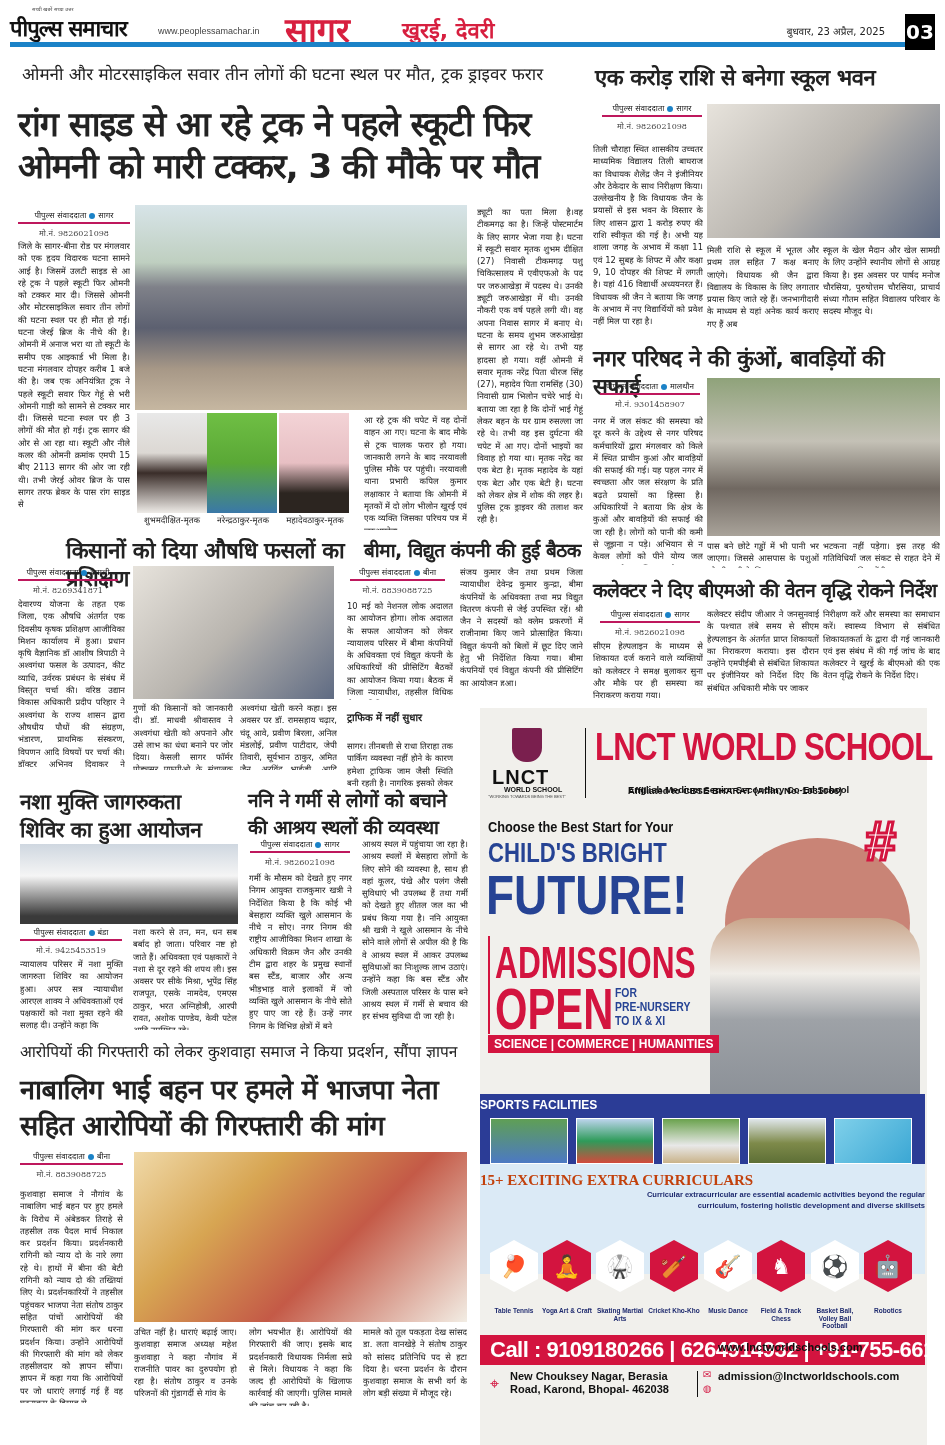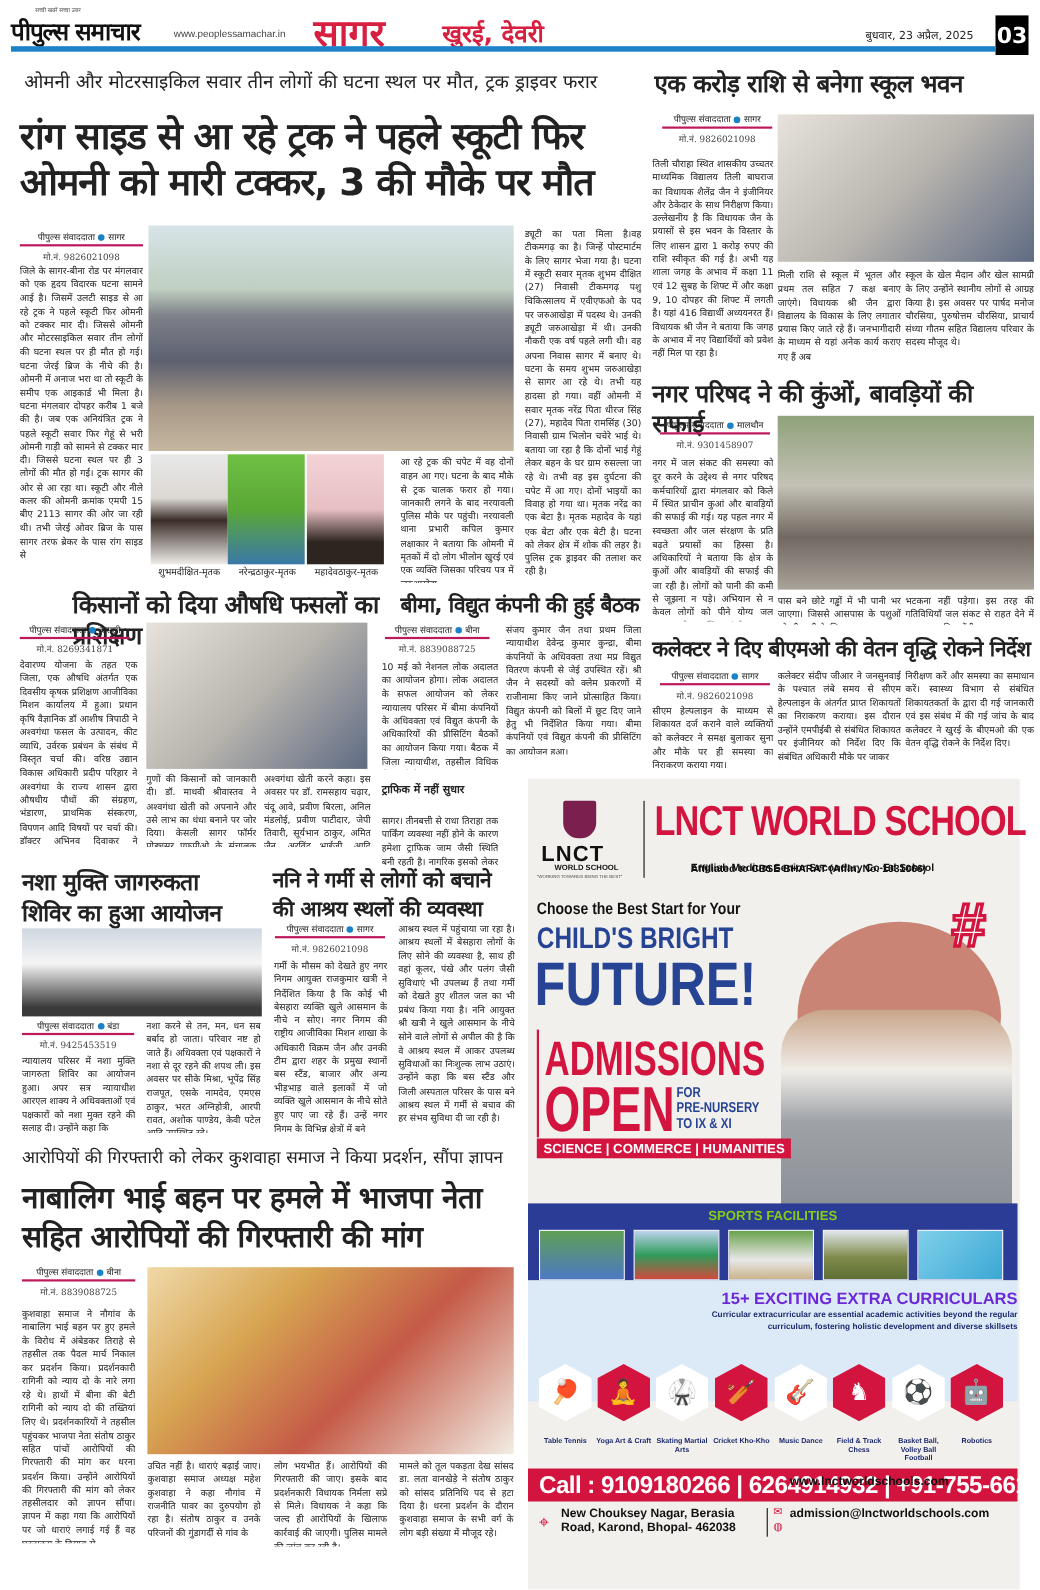--- a/index.html
+++ b/index.html
@@ -37,26 +37,26 @@
 .ad-aff{font-family:"Liberation Sans",sans-serif;font-weight:bold;font-size:9.5px;color:#111;line-height:12px}
 .ad-choose{font-family:"Liberation Sans",sans-serif;font-weight:bold;font-size:15px;color:#111;transform:scaleX(0.85);transform-origin:left}
 .ad-bright{font-family:"Liberation Sans",sans-serif;font-weight:bold;font-size:27px;color:#264394;transform:scaleX(0.82);transform-origin:left;line-height:30px}
 .ad-future{font-family:"Liberation Sans",sans-serif;font-weight:bold;font-size:56px;color:#264394;transform:scaleX(0.82);transform-origin:left;line-height:58px}
 .ad-adm{font-family:"Liberation Sans",sans-serif;font-weight:bold;font-size:44px;color:#d3143f;transform:scaleX(0.72);transform-origin:left;line-height:46px}
 .ad-open{font-family:"Liberation Sans",sans-serif;font-weight:bold;font-size:58px;color:#d3143f;transform:scaleX(0.72);transform-origin:left;line-height:58px}
 .ad-for{font-family:"Liberation Sans",sans-serif;font-weight:bold;font-size:13px;color:#264394;line-height:14px;transform:scaleX(0.8);transform-origin:left}
 .ad-streams{background:#d3143f;color:#fff;font-family:"Liberation Sans",sans-serif;font-weight:bold;font-size:12px;padding:2px 6px;white-space:nowrap}
 .circle{border-radius:50%;background:#c98476}
 .sports{left:480px;top:1094px;width:445px;height:70px;background:#2b3c96}
-.sports-title{color:#84cc16;font-weight:bold;font-size:12px;text-align:center;font-family:"Liberation Sans",sans-serif}
+.sports-title{color:#ffffff;font-weight:bold;font-size:12px;text-align:left;font-family:"Liberation Sans",sans-serif}
 .sport-img{width:78px;height:46px;border:1px solid #fff}
 .sport-lbl{color:#fff;font-size:7px;font-weight:bold;text-align:center;margin-top:4px;font-family:"Liberation Sans",sans-serif;white-space:nowrap}
 .sport-note{color:#f5e642;font-size:6px;text-align:center;font-weight:bold;font-family:"Liberation Sans",sans-serif}
 .extra{left:480px;top:1164px;width:445px;height:110px;background:#dbeaf6}
-.extra-title{font-family:Liberation Sans, sans-serif;font-weight:bold;font-size:15px;color:#6d28d9;text-align:right;margin-top:8px}
+.extra-title{font-family:Liberation Serif, serif;font-weight:bold;font-size:15px;color:#c2410c;text-align:left;margin-top:8px}
 .extra-sub{font-family:"Liberation Sans",sans-serif;font-weight:bold;font-size:7.5px;color:#1e2a6e;text-align:right;line-height:11px}
 .hex{position:absolute;top:1240px;width:48px;height:52px;clip-path:polygon(50% 0,100% 25%,100% 75%,50% 100%,0 75%,0 25%);display:flex;align-items:center;justify-content:center;font-size:22px}
 .hex.red{background:#d3143f;color:#fff}
 .hex.white{background:#fff;color:#d3143f}
 .hex-lbl{position:absolute;top:1307px;width:56px;text-align:center;font-family:"Liberation Sans",sans-serif;font-weight:bold;font-size:6.5px;color:#1e2a6e;line-height:7.5px}
 .callbar{left:480px;top:1335px;width:445px;height:30px;background:#d3143f;color:#fff;font-family:"Liberation Sans",sans-serif;font-weight:bold;font-size:22px;line-height:30px;padding-left:10px;white-space:nowrap;letter-spacing:-0.5px}
 .addr{font-family:"Liberation Sans",sans-serif;font-weight:bold;font-size:11px;color:#111;line-height:13px}
 .vline{width:1px;background:#111}
 </style>
 </head>

